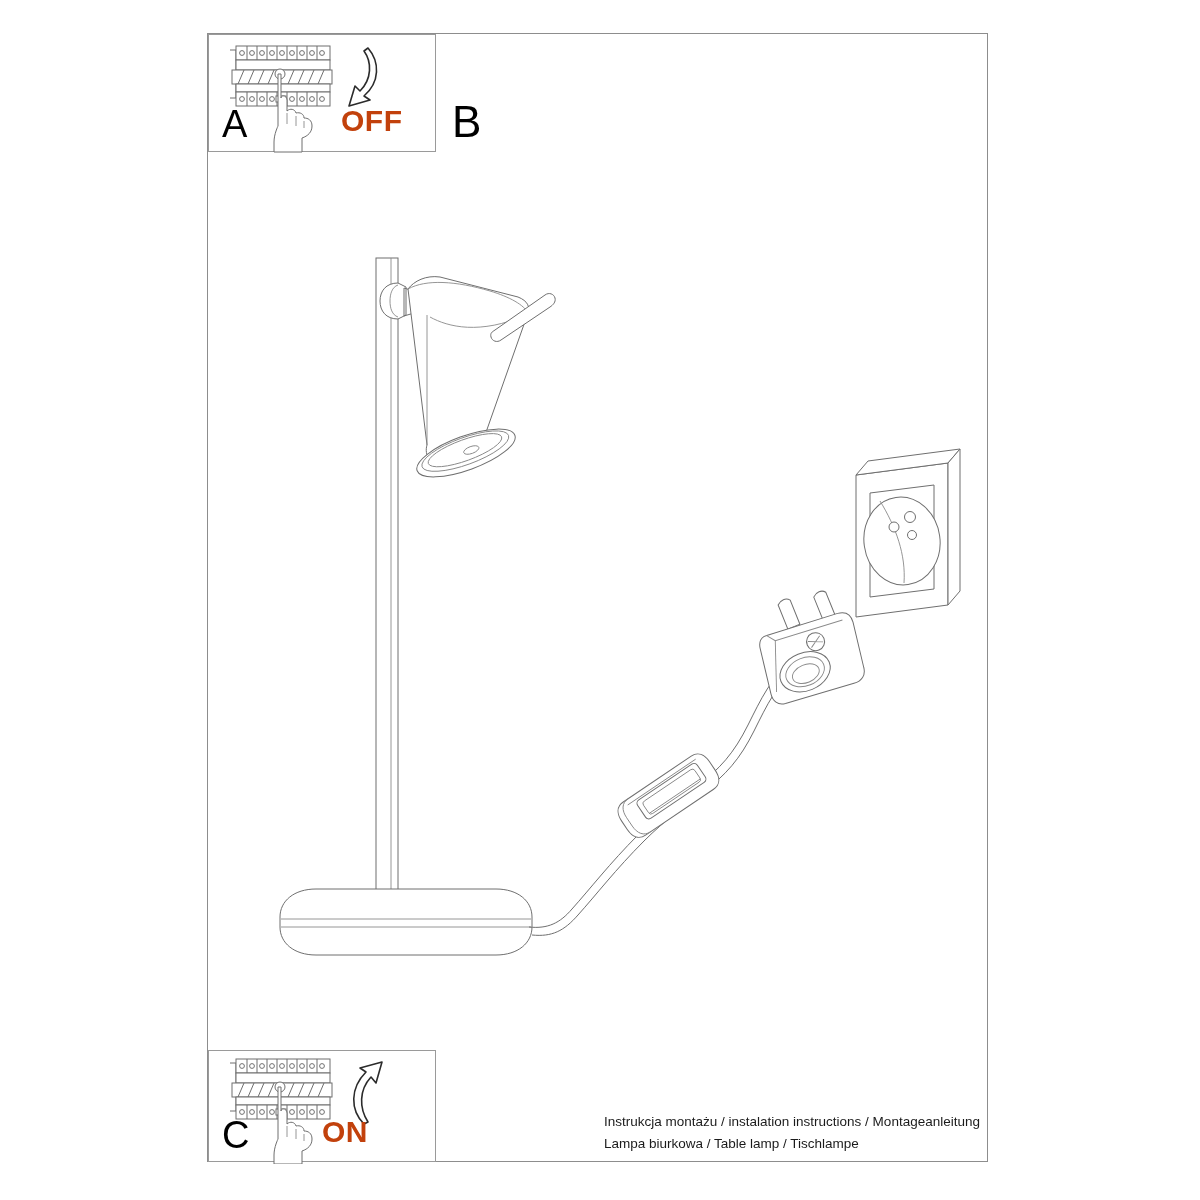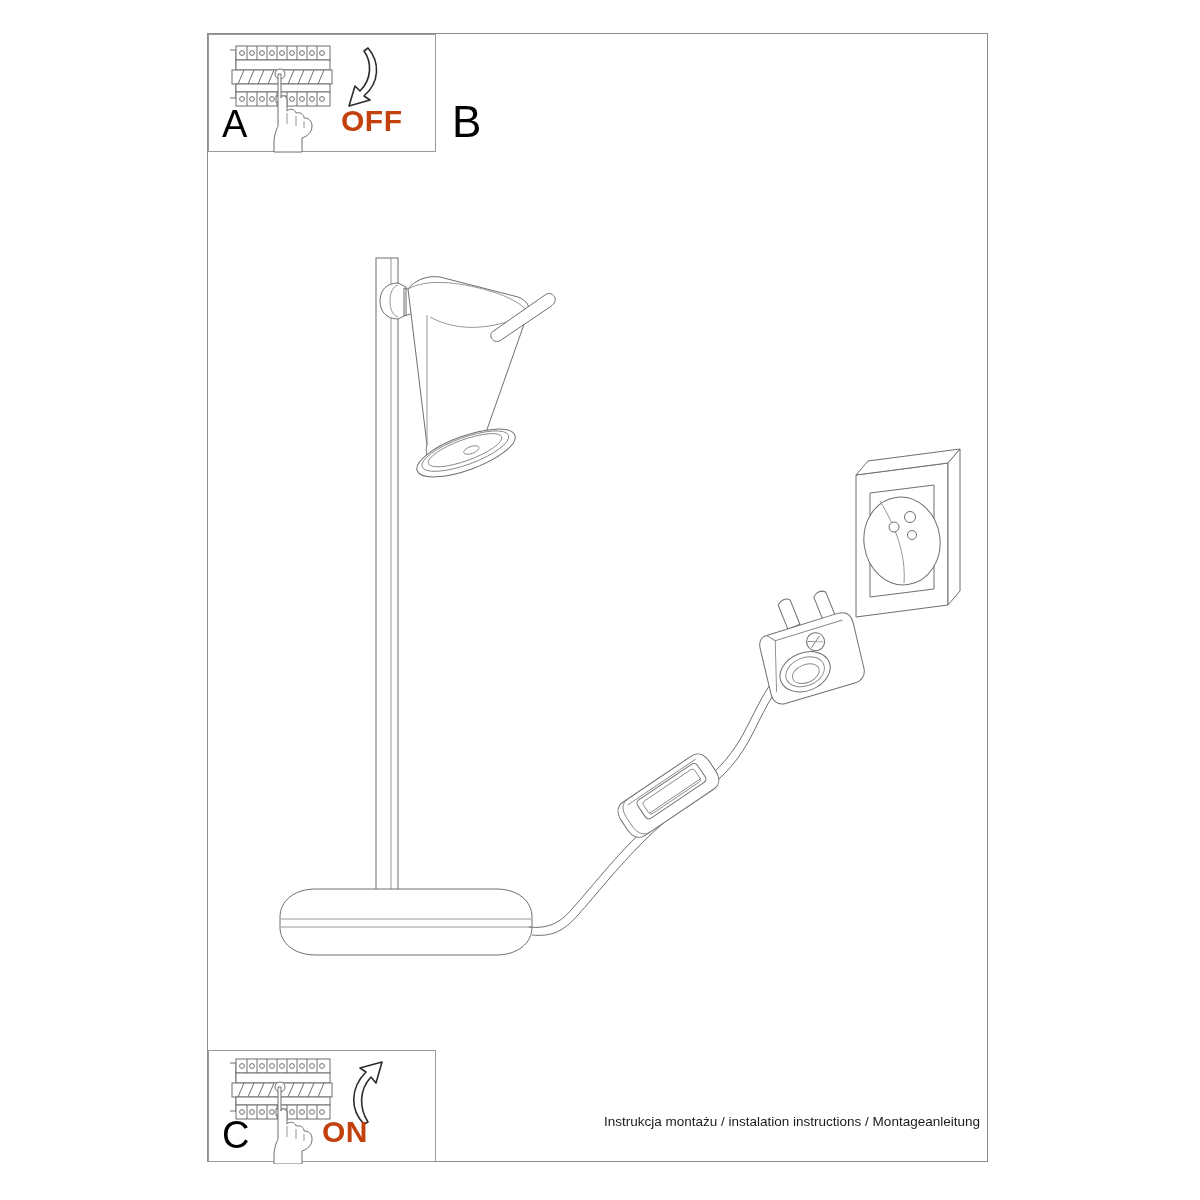--- a/index.html
+++ b/index.html
@@ -449,15 +449,16 @@
                L163 27
                C151 40 151 58 160 72 Z"></path>
     </g>
   </svg>
 
   <div class="step-letter" id="letter-c">C</div>
   <div class="state-label" id="label-on">ON</div>
 
   <div class="caption">
     <div>Instrukcja montażu / instalation instructions / Montageanleitung</div>
+    <div>Lampa biurkowa / Table lamp / Tischlampe</div>
   </div>
 
 </div>
 
 </body></html>

